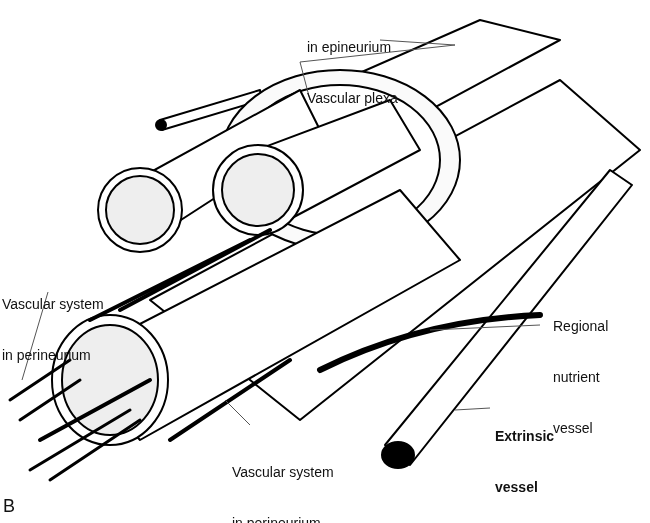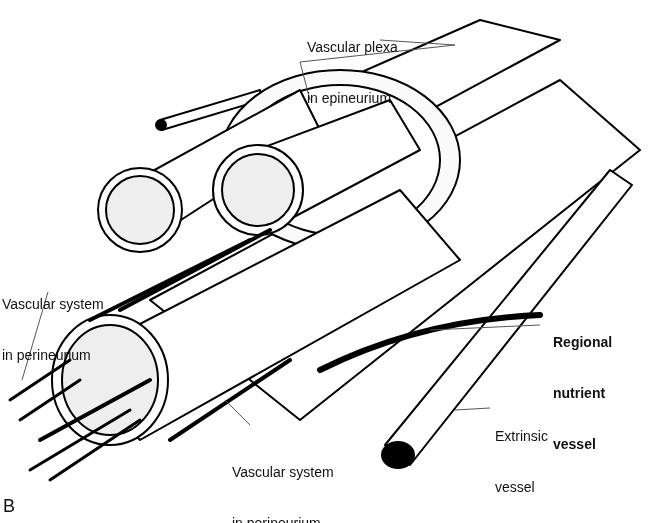--- a/index.html
+++ b/index.html
@@ -57,33 +57,33 @@
   <g stroke="#555" stroke-width="1" fill="none">
     <path d="M300 62 L455 45 L380 40 M300 62 L310 100"></path>
     <path d="M48 292 L22 380"></path>
     <path d="M250 425 L225 400"></path>
     <path d="M540 325 L430 330"></path>
     <path d="M490 408 L455 410"></path>
   </g>
 </svg>
 
 <div class="lbl" style="left:307px;top:5px;">
+  <div>in epineurium</div>
   <div>Vascular plexa</div>
-  <div>in epineurium</div>
 </div>
 <div class="lbl" style="left:2px;top:262px;">
   <div>Vascular system</div>
   <div>in perineurium</div>
 </div>
 <div class="lbl" style="left:232px;top:430px;">
   <div>Vascular system</div>
   <div>in perineurium</div>
 </div>
-<div class="lbl" style="left:553px;top:300px;font-weight:bold;">
+<div class="lbl" style="left:553px;top:284px;">
   <div>Regional</div>
   <div>nutrient</div>
   <div>vessel</div>
 </div>
-<div class="lbl" style="left:495px;top:394px;">
+<div class="lbl" style="left:495px;top:394px;font-weight:bold;">
   <div>Extrinsic</div>
   <div>vessel</div>
 </div>
 <div class="panel" style="left:3px;top:496px;">B</div>
 
 </body></html>

